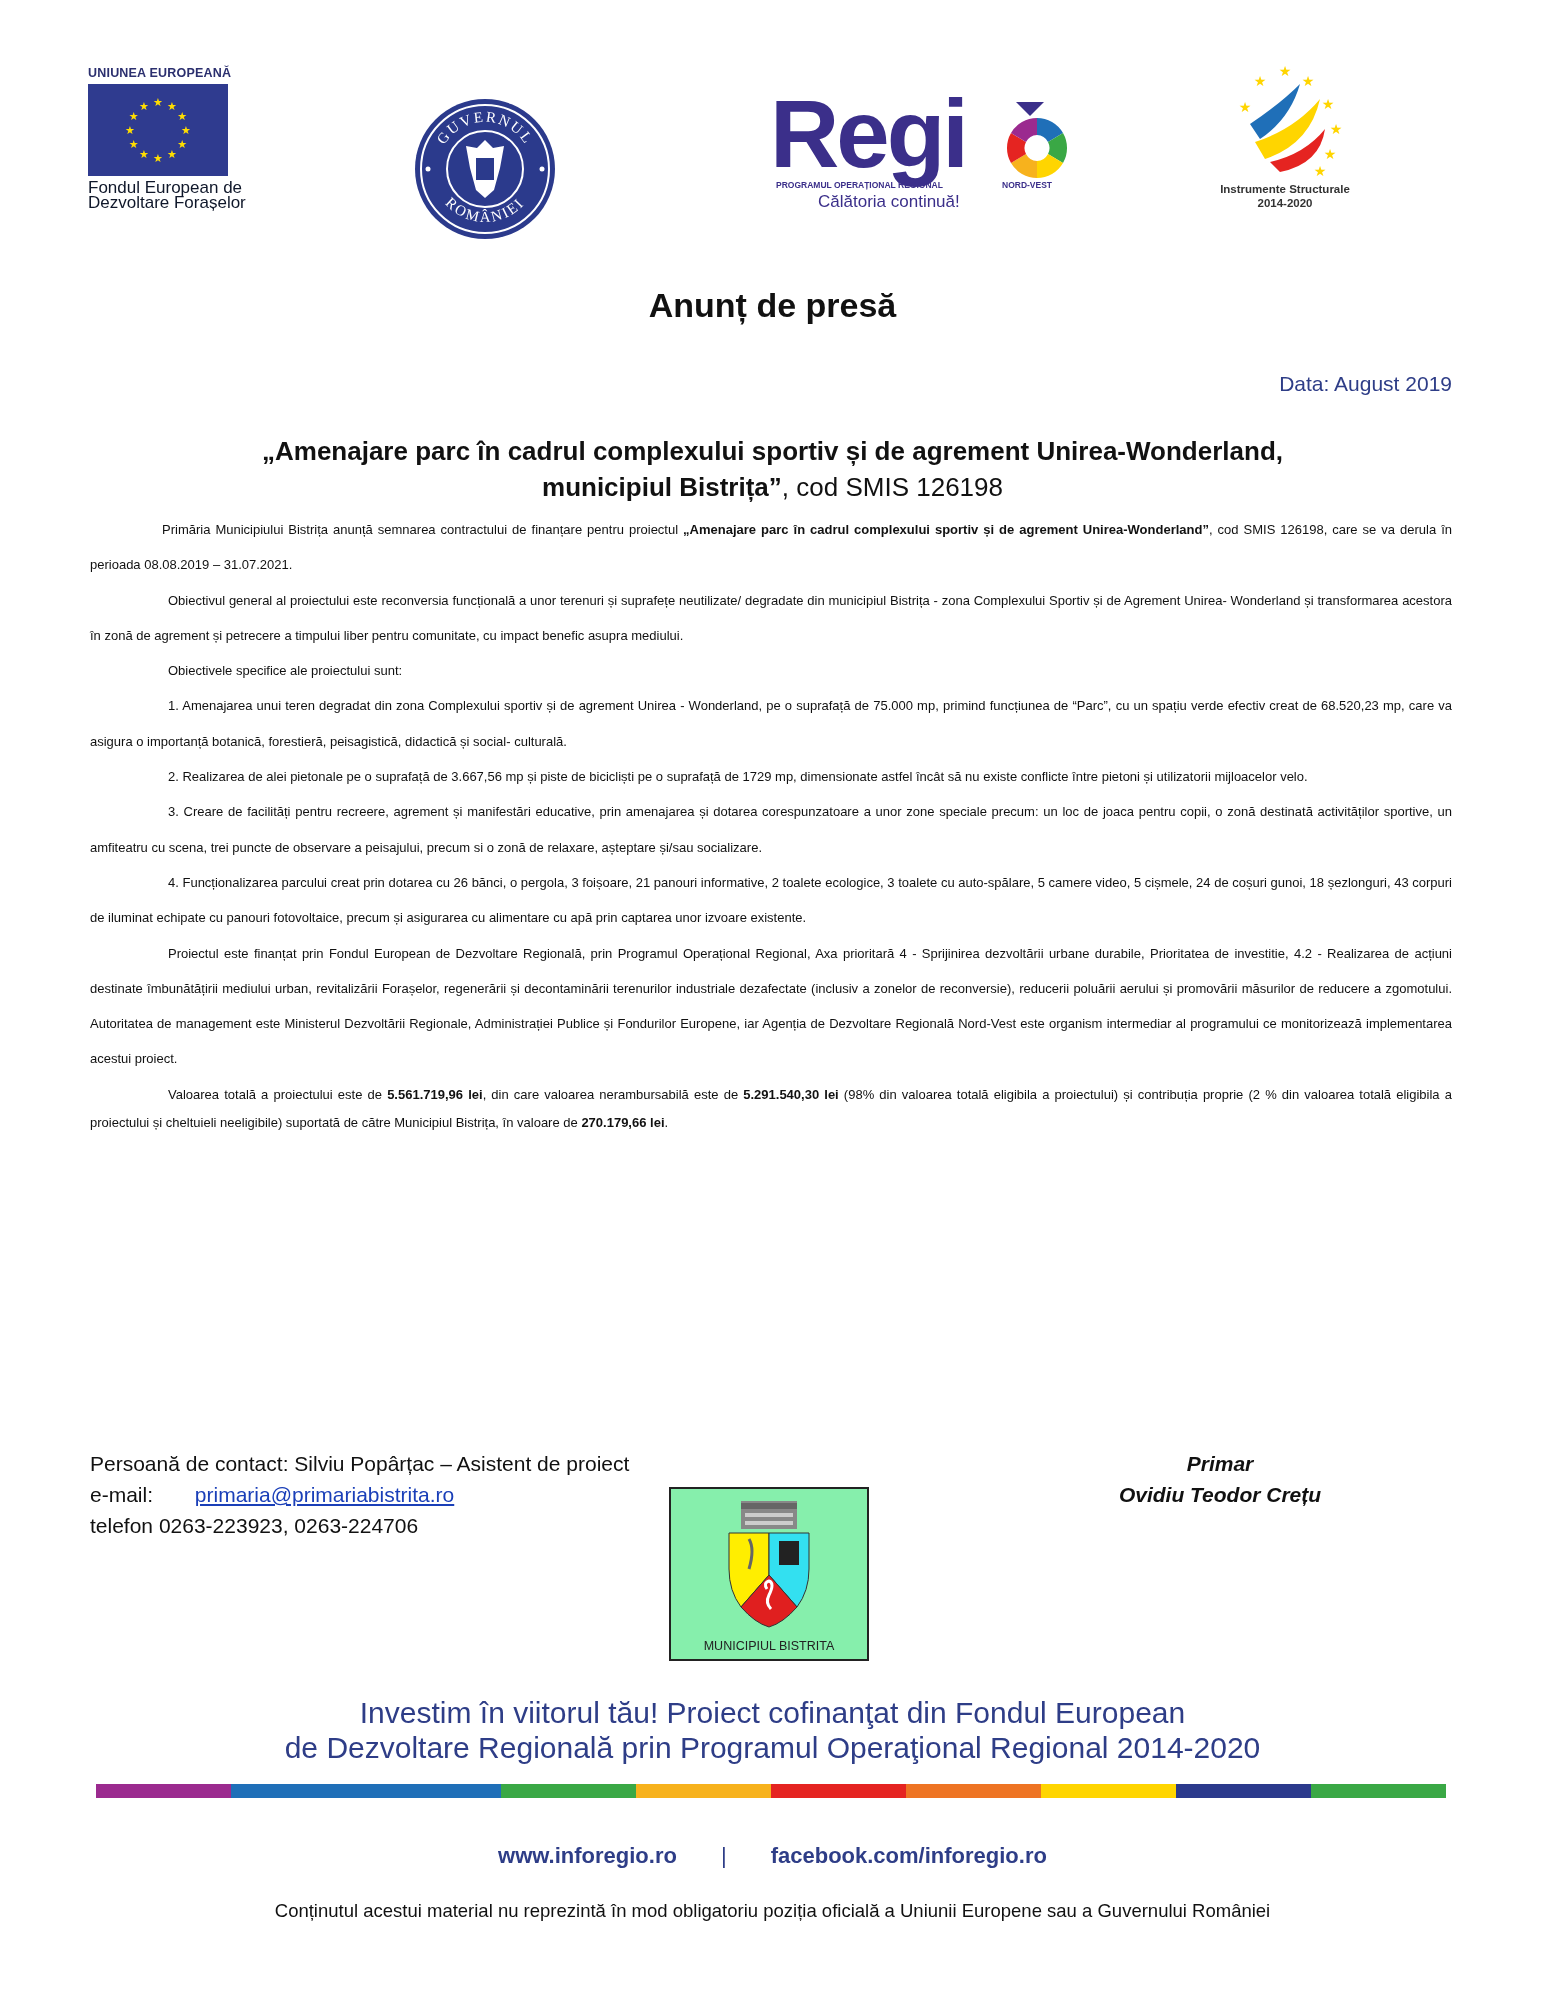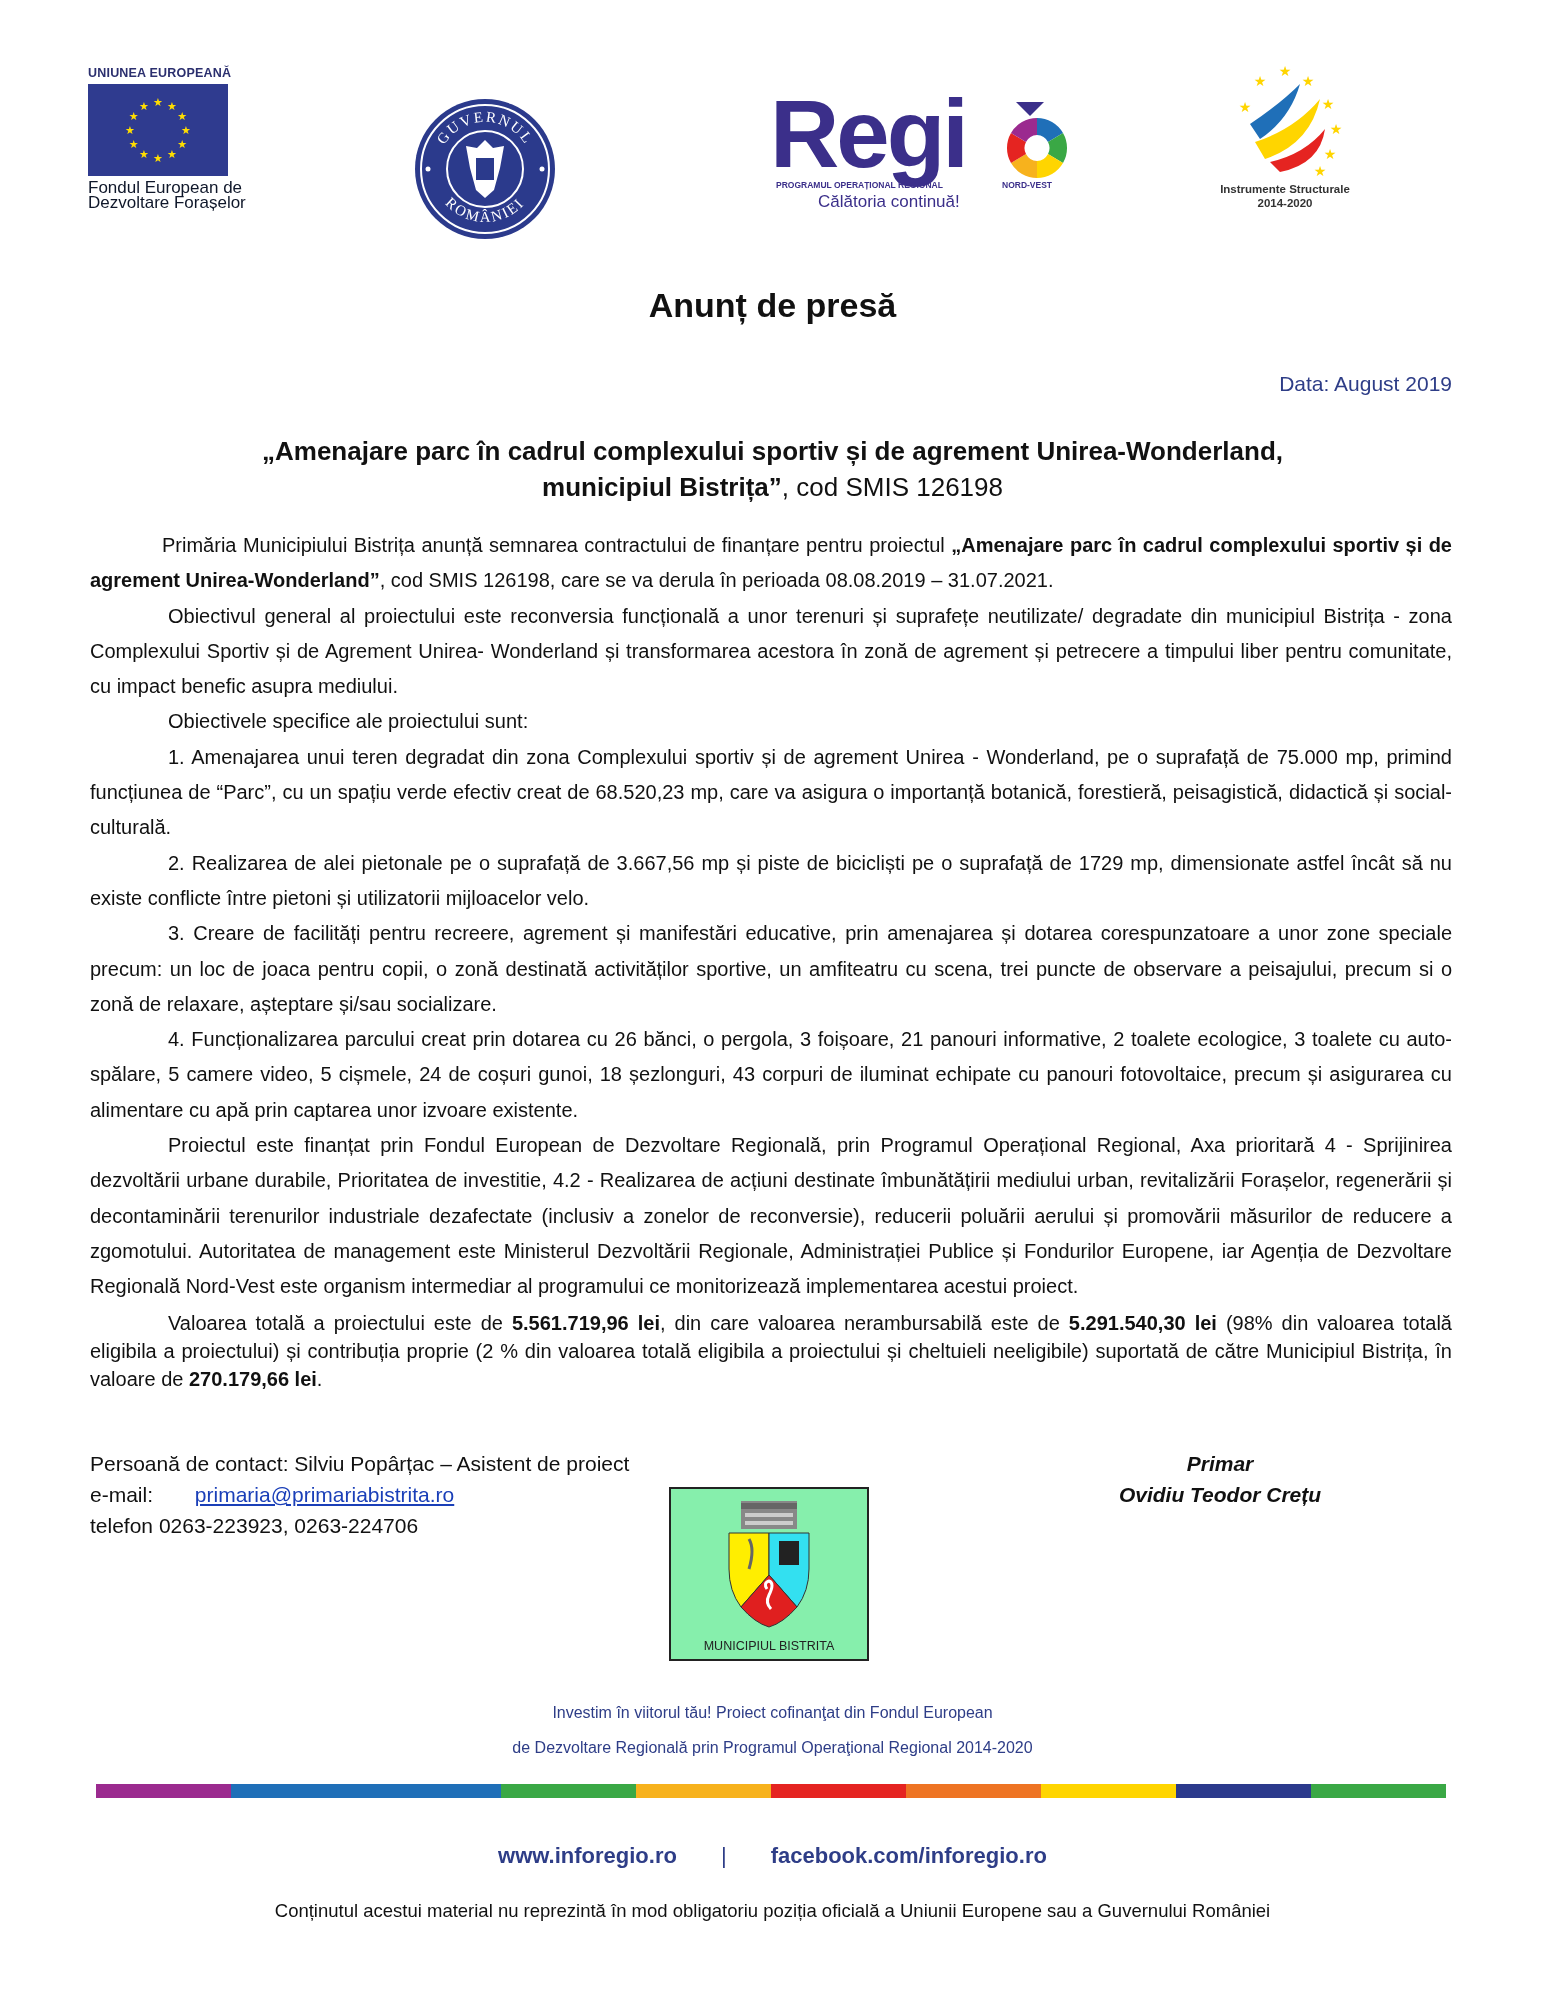--- a/index.html
+++ b/index.html
@@ -23,34 +23,34 @@
   .is-logo { left: 1200px; top: 64px; width: 170px; height: 150px; }
   .is-text { position: absolute; left: 0; width: 170px; top: 118px; text-align: center; font-size: 11.5px; font-weight: bold; color: #333; line-height: 14px; }
 
   
   .doc-title { left: 0; width: 1545px; top: 286px; text-align: center; font-size: 34px; font-weight: bold; }
   .doc-date { right: 93px; top: 372px; font-size: 21px; color: #2e3d87; }
   .proj-title { left: 90px; width: 1365px; top: 433px; text-align: center; font-size: 26px; line-height: 36px; }
   .proj-title b { font-weight: bold; }
 
   
-  .body-text { left: 90px; width: 1362px; top: 528px; font-size: 20px; line-height: 35.3px; text-align: justify; }
+  .body-text { left: 90px; width: 1362px; top: 512px; font-size: 13px; line-height: 35.3px; text-align: justify; }
   .body-text p { margin: 0; text-indent: 72px; }
   .body-text p.ind2 { text-indent: 78px; }
 
   
   .contact { left: 90px; top: 1448px; font-size: 21px; line-height: 31px; }
   .contact a { color: #1a3fb8; text-decoration: underline; margin-left: 36px; }
   .mayor { left: 1090px; width: 260px; top: 1448px; text-align: center; font-size: 21px; font-weight: bold; line-height: 31px; font-style: italic; }
 
   .crest-box { left: 669px; top: 1487px; width: 196px; height: 170px; border: 2px solid #222; background: #86efac; }
   .crest-label { position: absolute; left: 0; width: 196px; bottom: 6px; text-align: center; font-size: 12.5px; color: #222; }
 
   
-  .footer-motto { left: 0; width: 1545px; top: 1695px; text-align: center; font-size: 16px; color: #2e3d87; line-height: 35px; }
+  .footer-motto { left: 0; width: 1545px; top: 1695px; text-align: center; font-size: 30px; color: #2e3d87; line-height: 35px; }
   .rainbow { left: 96px; top: 1784px; width: 1350px; height: 14px; display: flex; }
   .rainbow span { flex: 1; height: 100%; }
   .links { left: 0; width: 1545px; top: 1843px; text-align: center; font-size: 22px; font-weight: bold; color: #2e3d87; }
   .links .sep { display: inline-block; margin: 0 44px; font-weight: normal; }
   .disclaimer { left: 0; width: 1545px; top: 1900px; text-align: center; font-size: 18.5px; color: #111; }
 </style>
 </head>
 <body>
 
 <div class="abs eu-logo">

